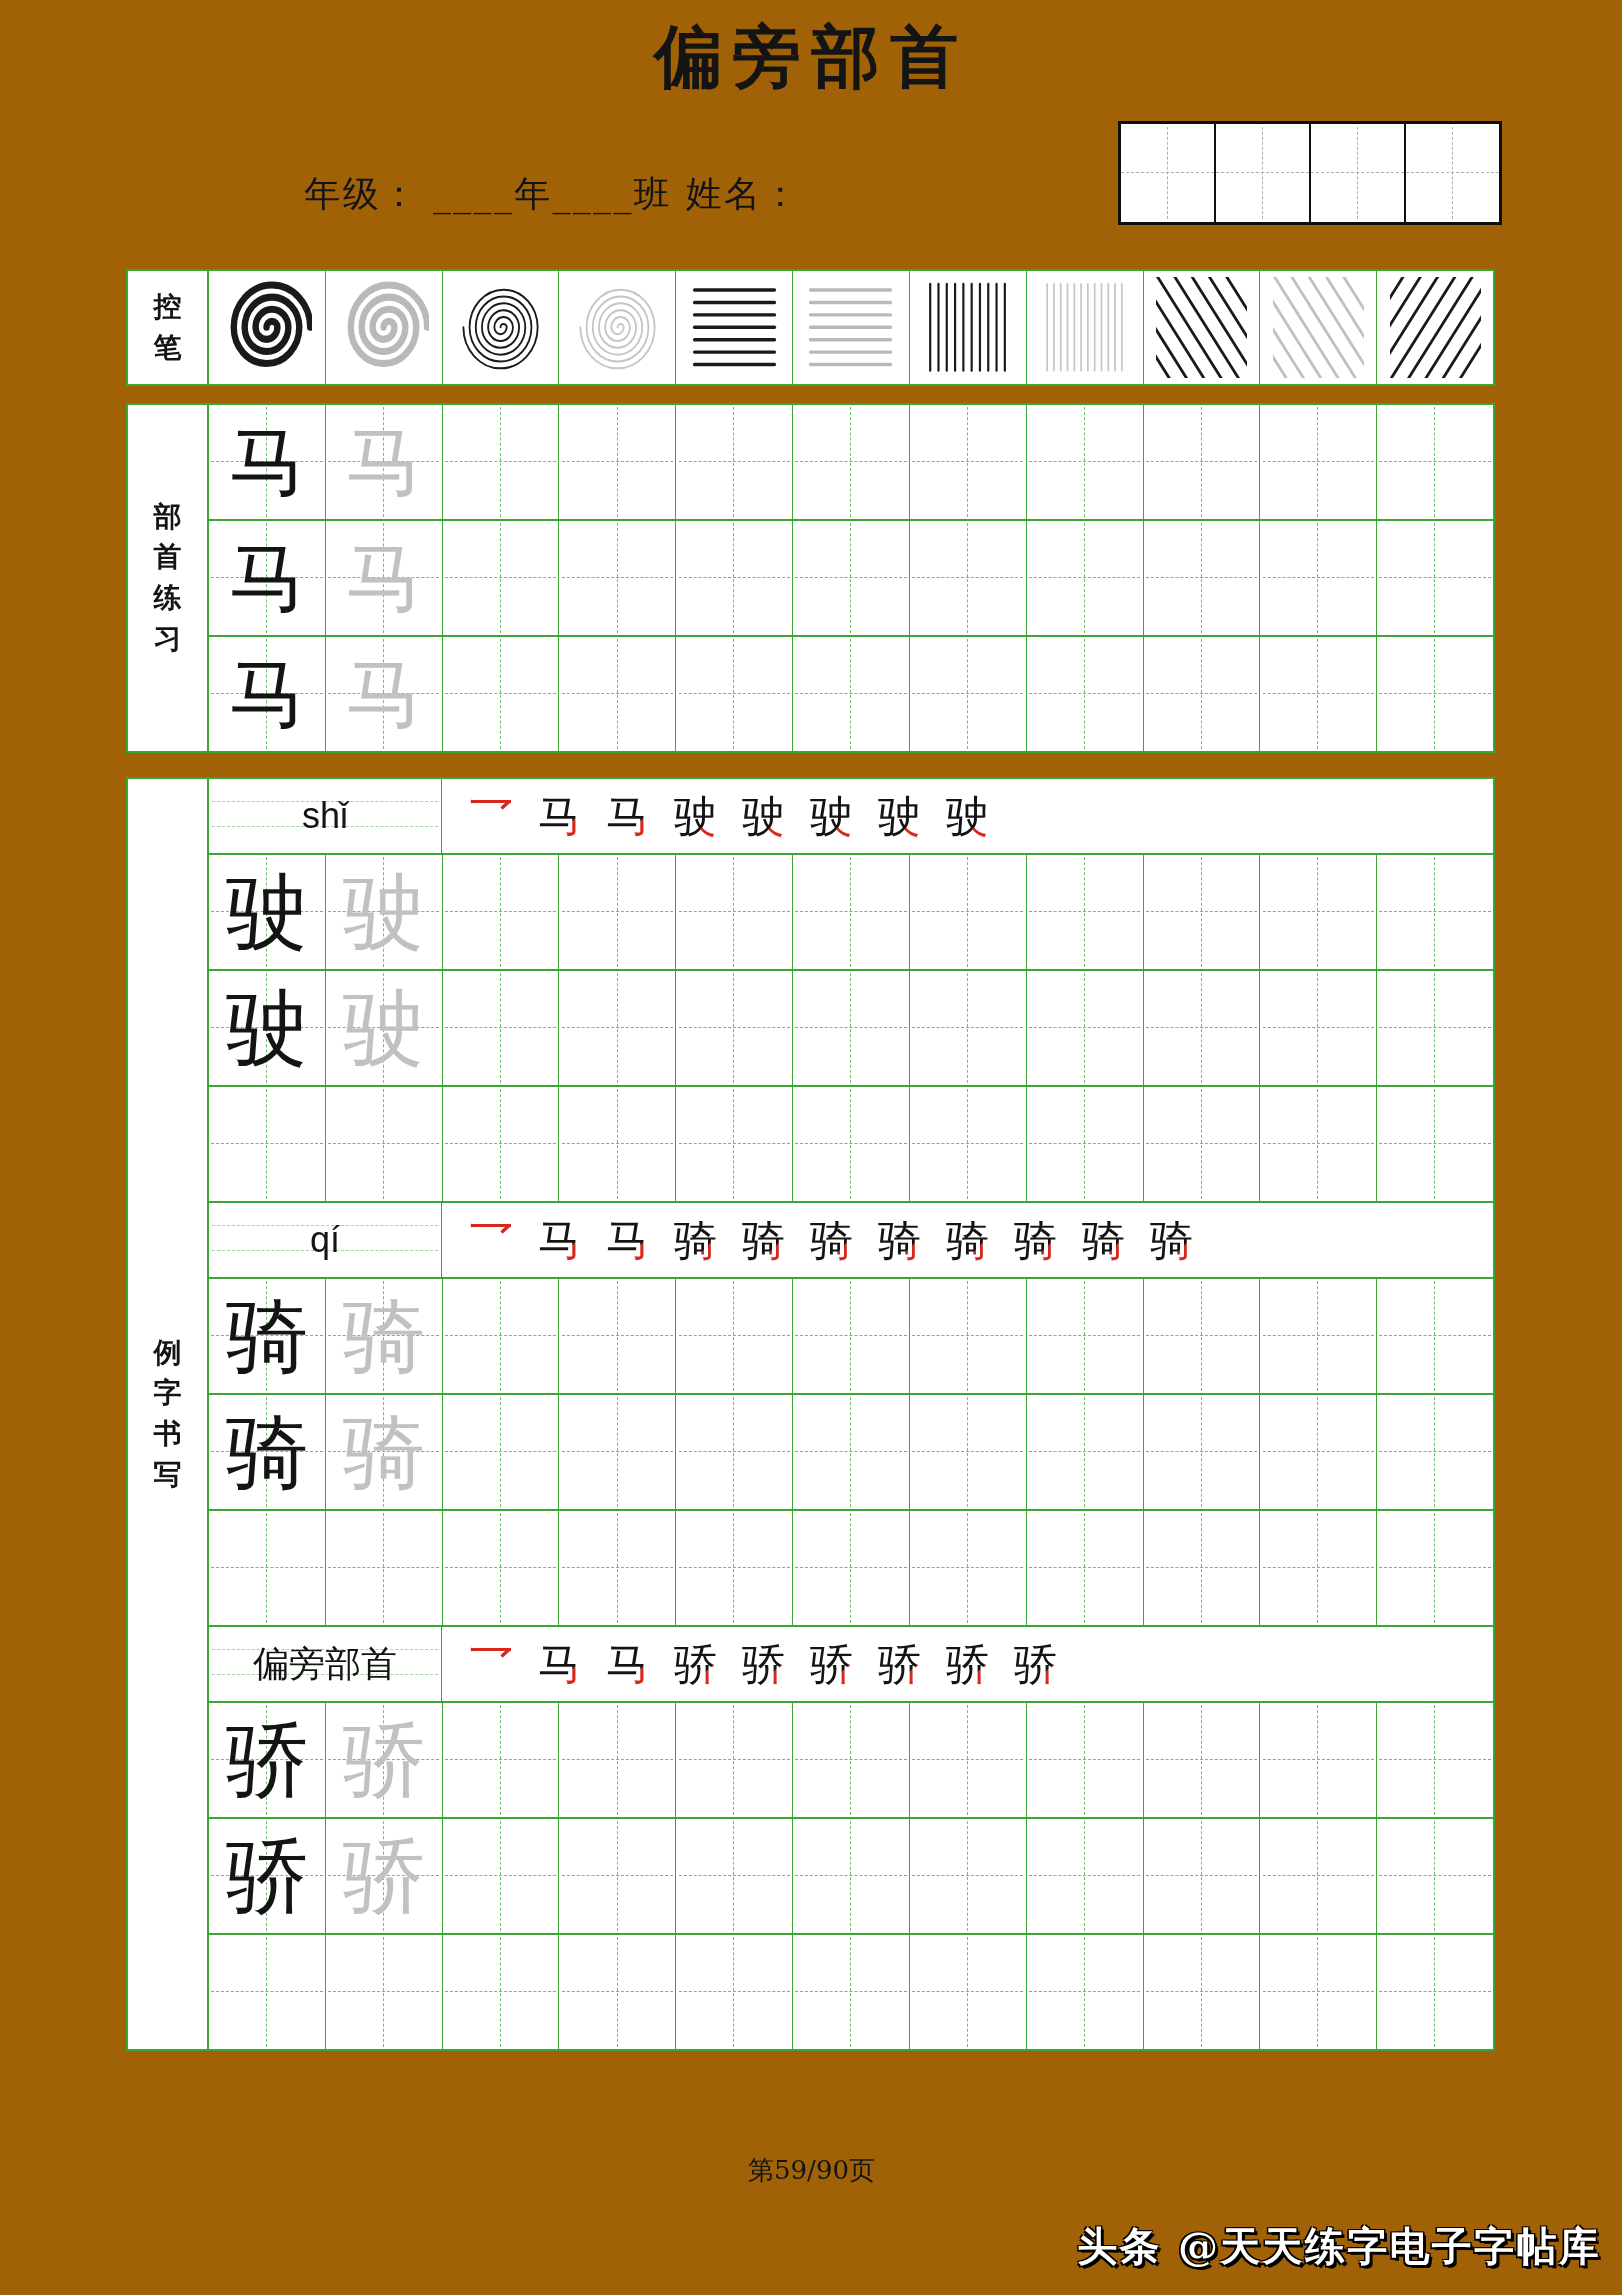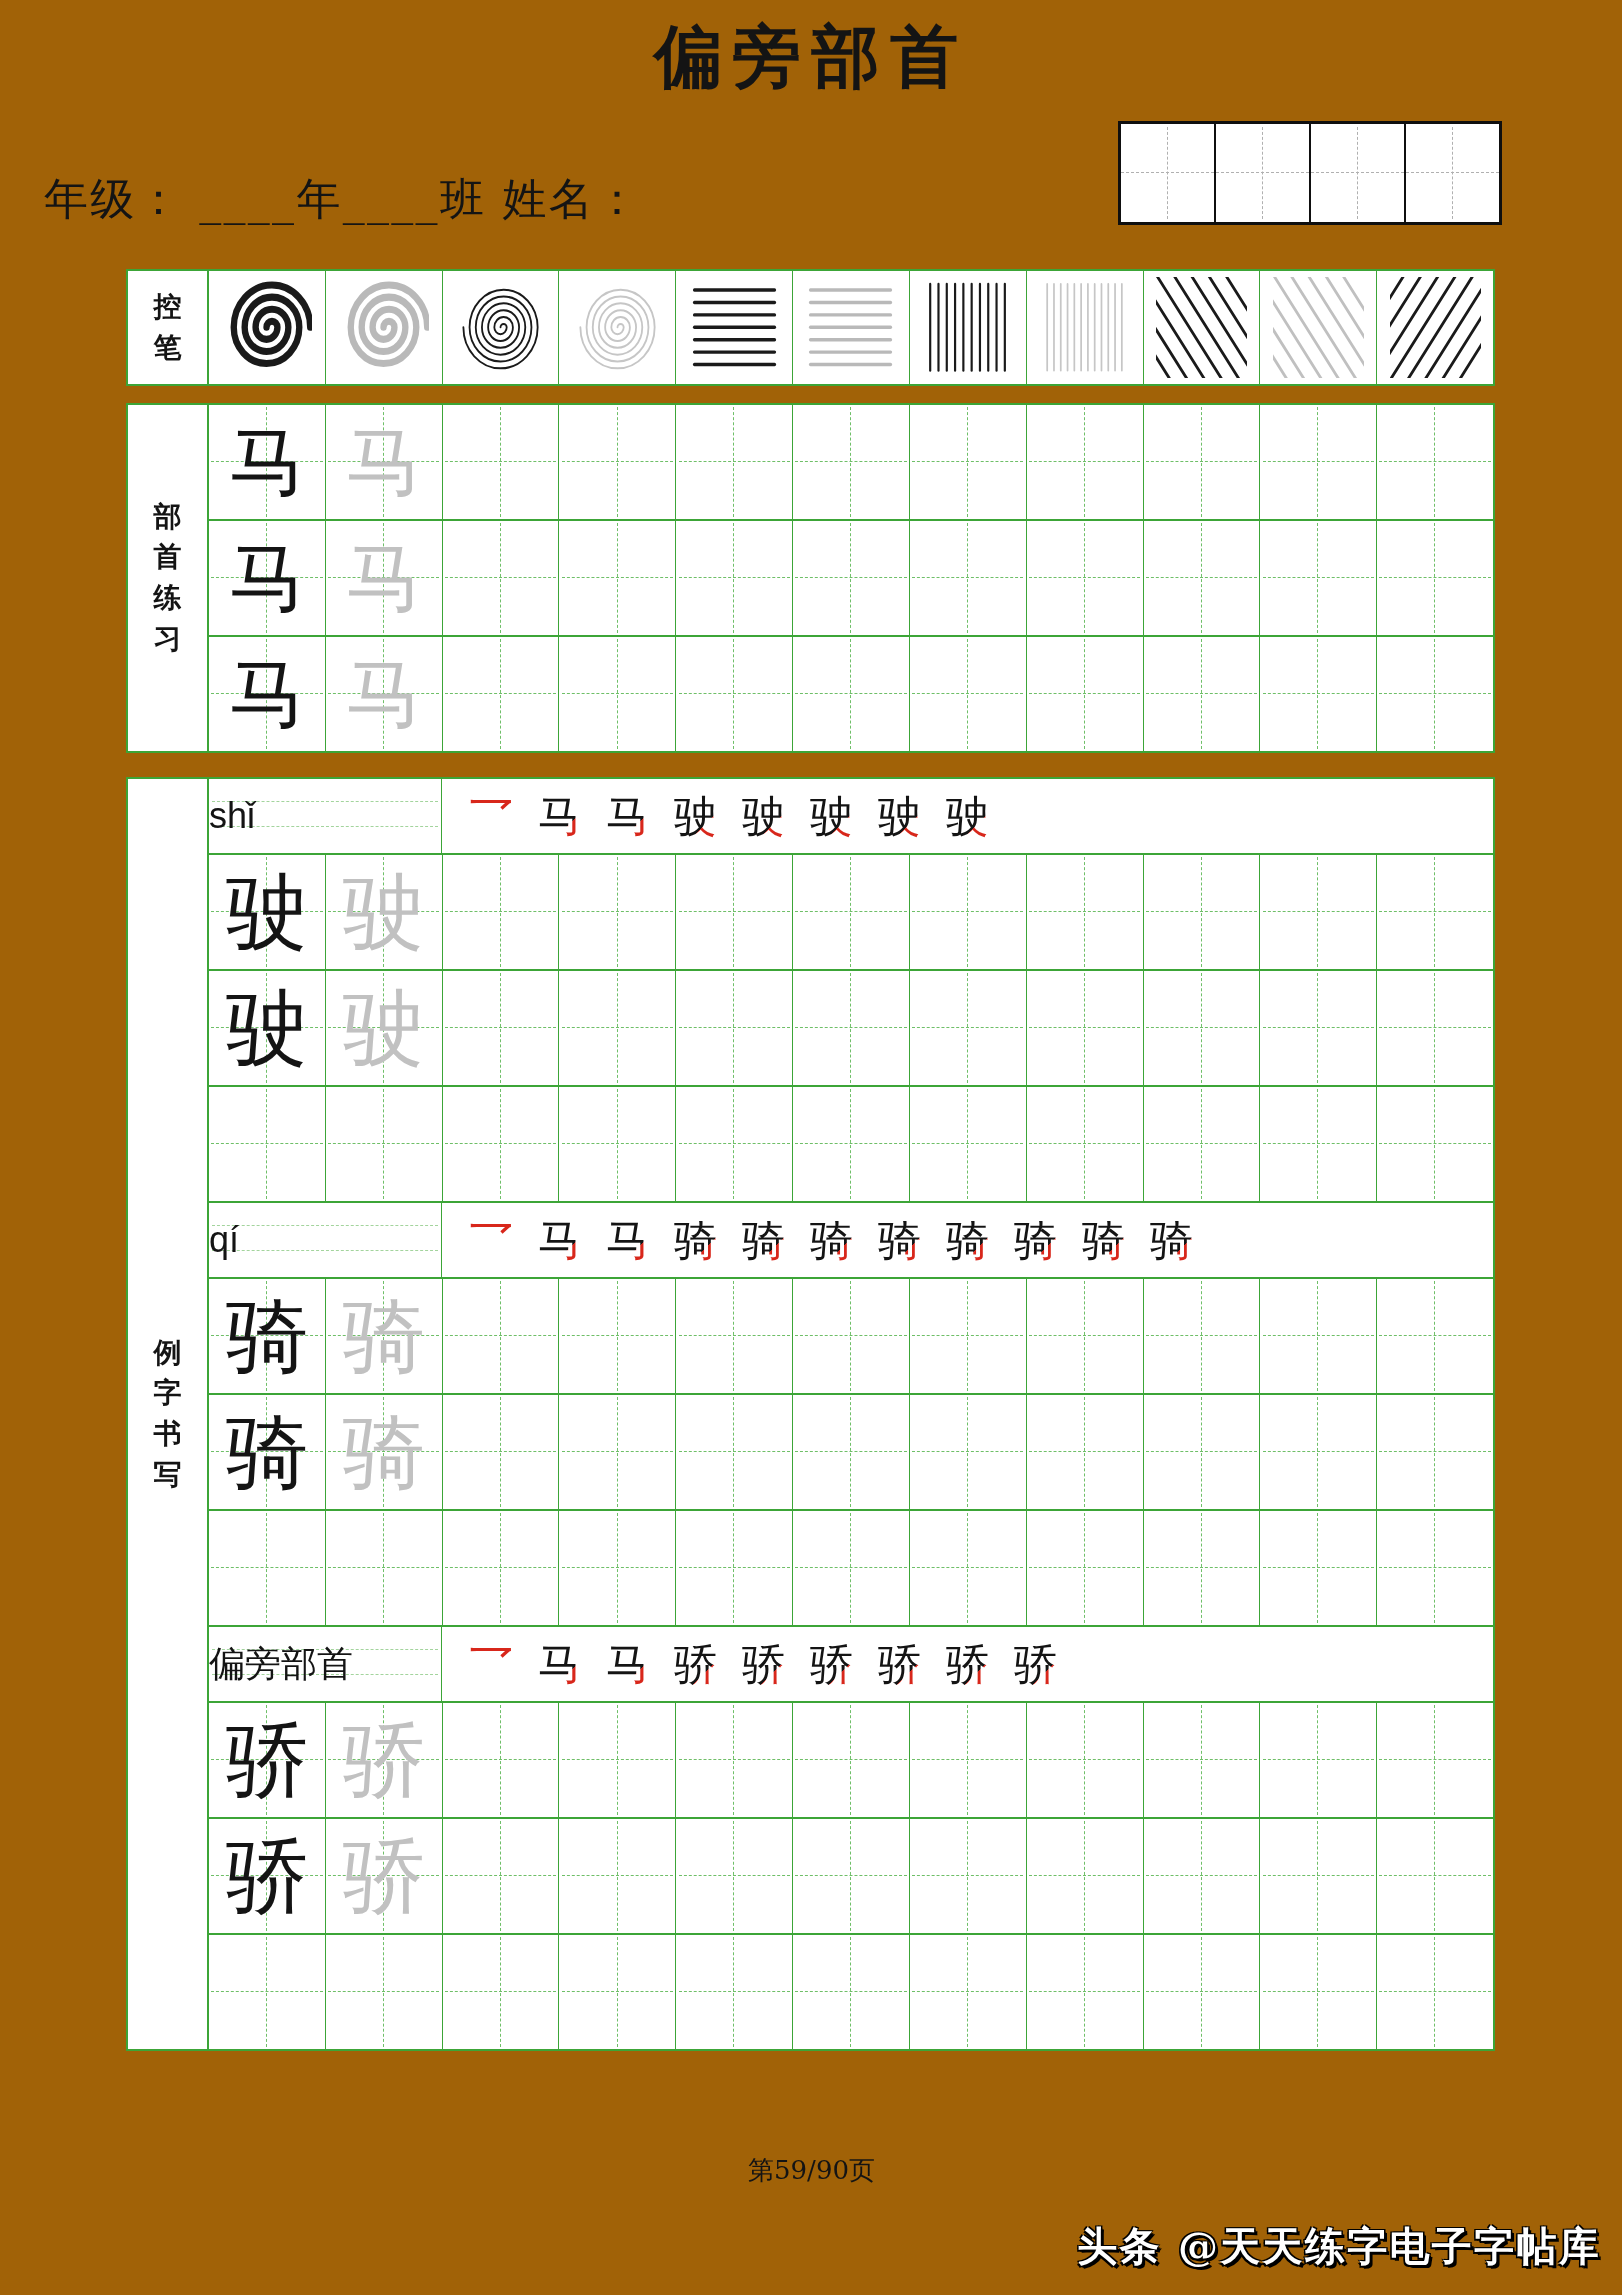--- a/index.html
+++ b/index.html
@@ -11,22 +11,22 @@
     --red:#d8271b;
     --ngdash:#b0b0b0;
   }
   html,body{margin:0;padding:0;background:#ffffff;}
   .page{position:relative;width:1623px;height:2295px;background:#a16207;overflow:hidden;
         font-family:"DejaVu Serif","Liberation Serif",serif;color:var(--ink);}
 
   
   .title{position:absolute;top:12.4px;left:0;width:100%;text-align:center;
          font-size:68px;font-weight:700;letter-spacing:10.8px;}
-  .grade-line{position:absolute;top:170px;left:0;width:1105px;text-align:left;
-              font-size:44px;letter-spacing:2.3px;white-space:nowrap;padding-left:44px;}
+  .grade-line{position:absolute;top:170px;left:0;width:1105px;text-align:center;
+              font-size:36px;letter-spacing:2.3px;white-space:nowrap;}
   .name-grid{position:absolute;left:1118px;top:121px;width:384px;height:104px;
              border:3.1px solid #0f0f0f;box-sizing:border-box;display:flex;background:#fff;}
   .name-grid::after{content:"";position:absolute;left:0;right:0;top:50%;margin-top:-0.8px;
                     border-top:1.5px dashed var(--ngdash);}
   .ng-cell{flex:1;position:relative;border-right:2.3px solid #0f0f0f;}
   .ng-cell:last-child{border-right:none;}
   .ng-cell::before{content:"";position:absolute;top:3.1px;bottom:3.1px;left:50%;margin-left:-0.8px;
                    border-left:1.5px dashed var(--ngdash);}
 
   
@@ -62,21 +62,21 @@
   .bushou{top:403px;}
   .bushou .grid-row{height:114px;}
   .bushou .hz{font-size:76px;}
 
   .lizi{top:777px;}
   .lizi .row-pinyin{height:74px;}
   .lizi .row-practice,.lizi .row-empty{height:114px;}
   .lizi .hz{font-size:82px;}
 
   .py-cell{flex:0 0 233px;position:relative;border-right:1.9px solid var(--g);
-           display:flex;align-items:center;justify-content:flex-start;box-sizing:border-box;}
+           display:flex;align-items:center;justify-content:center;box-sizing:border-box;}
   .py-cell::before{content:"";position:absolute;left:3.1px;right:3.1px;top:30%;
                    border-top:1.5px dashed var(--gpy);}
   .py-cell::after{content:"";position:absolute;left:3.1px;right:3.1px;top:64%;
                   border-top:1.5px dashed var(--gpy);}
   .py-text{font-family:"Liberation Sans","DejaVu Sans",sans-serif;font-size:36px;
            color:var(--ink);position:relative;z-index:2;}
   .stroke-area{flex:1;display:flex;align-items:center;gap:25px;padding-left:28px;min-width:0;}
   .stroke-step{font-size:43px;line-height:1;color:var(--ink);}
   @supports (-webkit-background-clip: text){
     .stroke-step{background:linear-gradient(135deg,var(--ink) 70%,var(--red) 70%);

